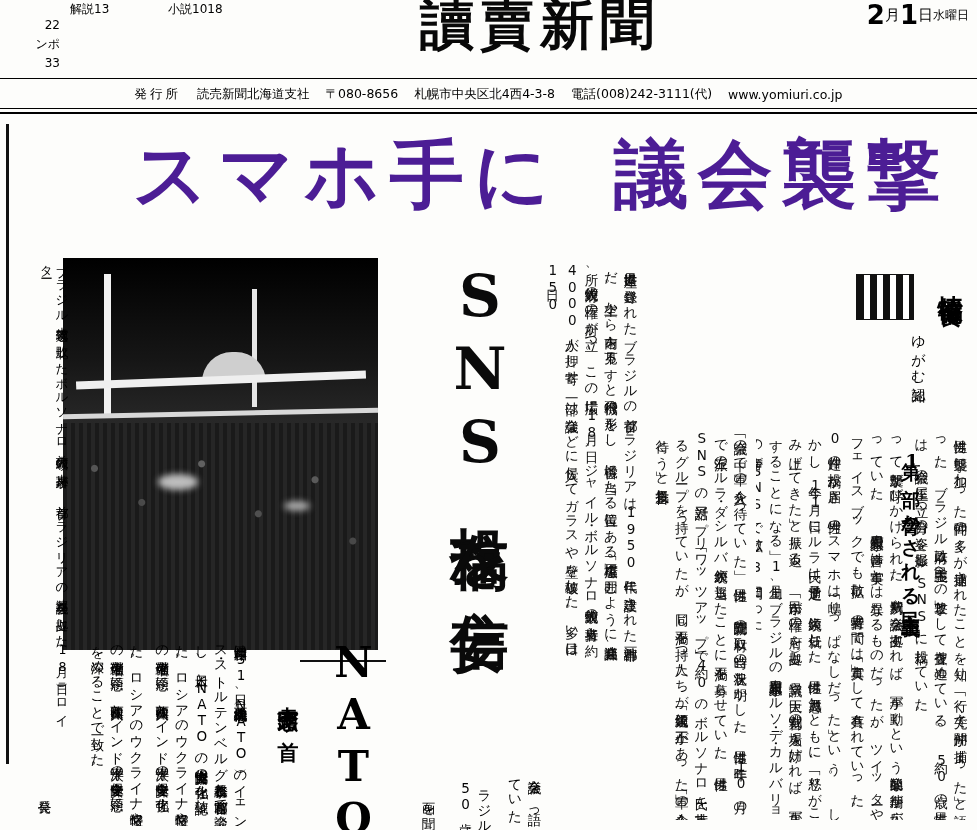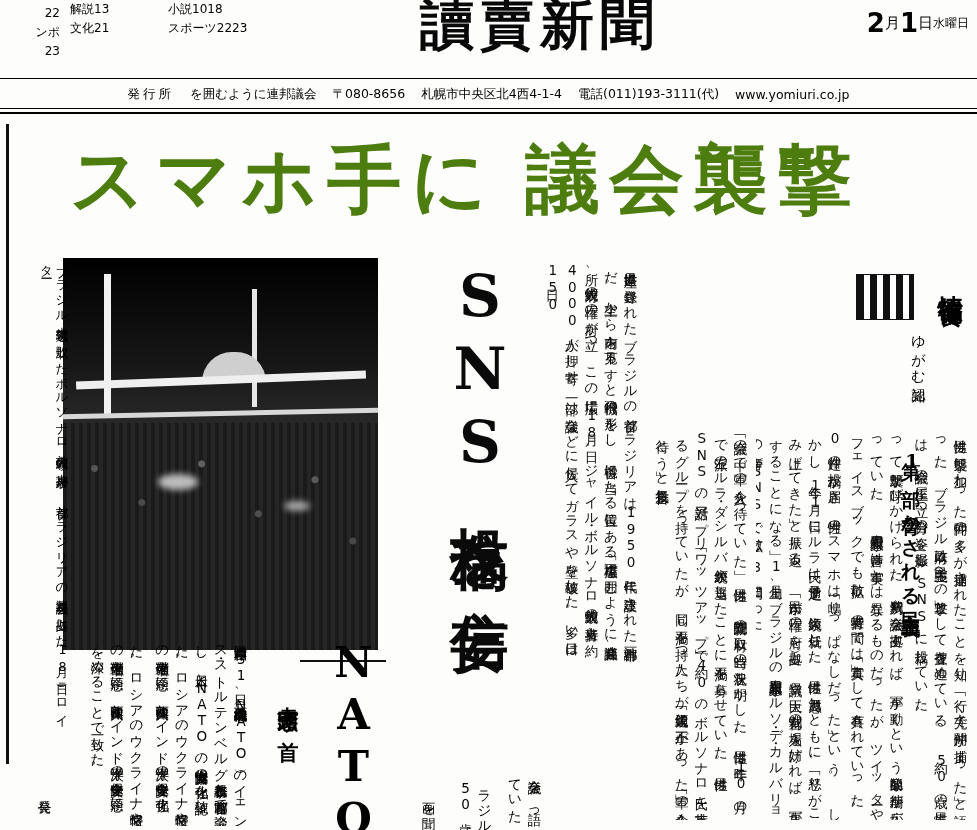--- a/index.html
+++ b/index.html
@@ -24,21 +24,21 @@
 
   
   .topstrip {
     position: absolute;
     left: 0; top: 0;
     width: 977px;
     height: 78px;
   }
   .stock-left {
     position: absolute;
-    left: 0; top: 4px;
+    left: 0; top: 16px;
     width: 60px;
     height: 74px;
     font-family: "DejaVu Sans", "Liberation Sans", sans-serif;
     font-size: 12px;
     line-height: 19px;
     text-align: right;
     padding-right: 2px;
   }
   .stock-left div { white-space: nowrap; overflow: hidden; }
   .stock-mid {
@@ -64,21 +64,21 @@
     font-weight: bold;
     font-size: 54px;
     letter-spacing: 6px;
     line-height: 60px;
     white-space: nowrap;
     overflow: hidden;
     color: #080808;
   }
   .dateline {
     position: absolute;
-    right: 8px; top: 8px;
+    right: 8px; top: 0px;
     width: 180px;
     text-align: right;
     white-space: nowrap;
     font-family: "DejaVu Sans", "Liberation Sans", sans-serif;
   }
   .dateline .big {
     font-size: 26px;
     font-weight: bold;
     vertical-align: middle;
   }
@@ -140,27 +140,28 @@
     font-size: 12.5px;
     width: 44px;
   }
 
   
   .headline {
     position: absolute;
     left: 70px; top: 132px;
     width: 880px;
     height: 100px;
-    font-family: Liberation Serif, serif;
+    font-family: Liberation Mono, monospace;
     font-weight: bold;
     font-size: 74px;
     letter-spacing: 10px;
     line-height: 96px;
     white-space: nowrap;
-    color: #4d7c0f;
+    color: #4c1d95;
+    text-align: right;
   }
 
   
   .photo {
     position: absolute;
     left: 63px; top: 258px;
     width: 315px;
     height: 392px;
     background: #0c0c0c;
     overflow: hidden;
@@ -356,49 +357,45 @@
 </head>
 <body>
 
 <div class="page">
 
   <div class="topstrip">
 
     <div class="stock-left">
       <div>22</div>
       <div>ンポ</div>
-      <div>23</div>
+      <div>33</div>
     </div>
 
     <div class="stock-mid">
       <div class="stock-row">
         <span class="c1">解説13</span>
         <span class="c2">小説1018</span>
       </div>
-      <div class="stock-row">
-        <span class="c1">文化21</span>
-        <span class="c2">スポーツ2223</span>
-      </div>
     </div>
 
     <div class="masthead">讀賣新聞</div>
 
     <div class="dateline">
       <span class="big">2</span><span class="med">月</span><span class="big">1</span><span class="med">日</span><span class="sm">水曜日</span>
     </div>
   </div>
 
   <div class="rule r1"></div>
 
   <div class="publisher">
     <span class="lbl">発行所</span>
-    <span>を囲むように連邦議会</span>
+    <span>読売新聞北海道支社</span>
     <span>〒080-8656</span>
-    <span>札幌市中央区北4西4-1-4</span>
-    <span>電話(011)193-3111(代)</span>
+    <span>札幌市中央区北4西4-3-8</span>
+    <span>電話(008)242-3111(代)</span>
     <span>www.yomiuri.co.jp</span>
   </div>
 
   <div class="rule r2"></div>
   <div class="rule r3"></div>
 
   <div class="leftbar"></div>
 
   <div class="headline">スマホ手に 議会襲撃</div>
 

